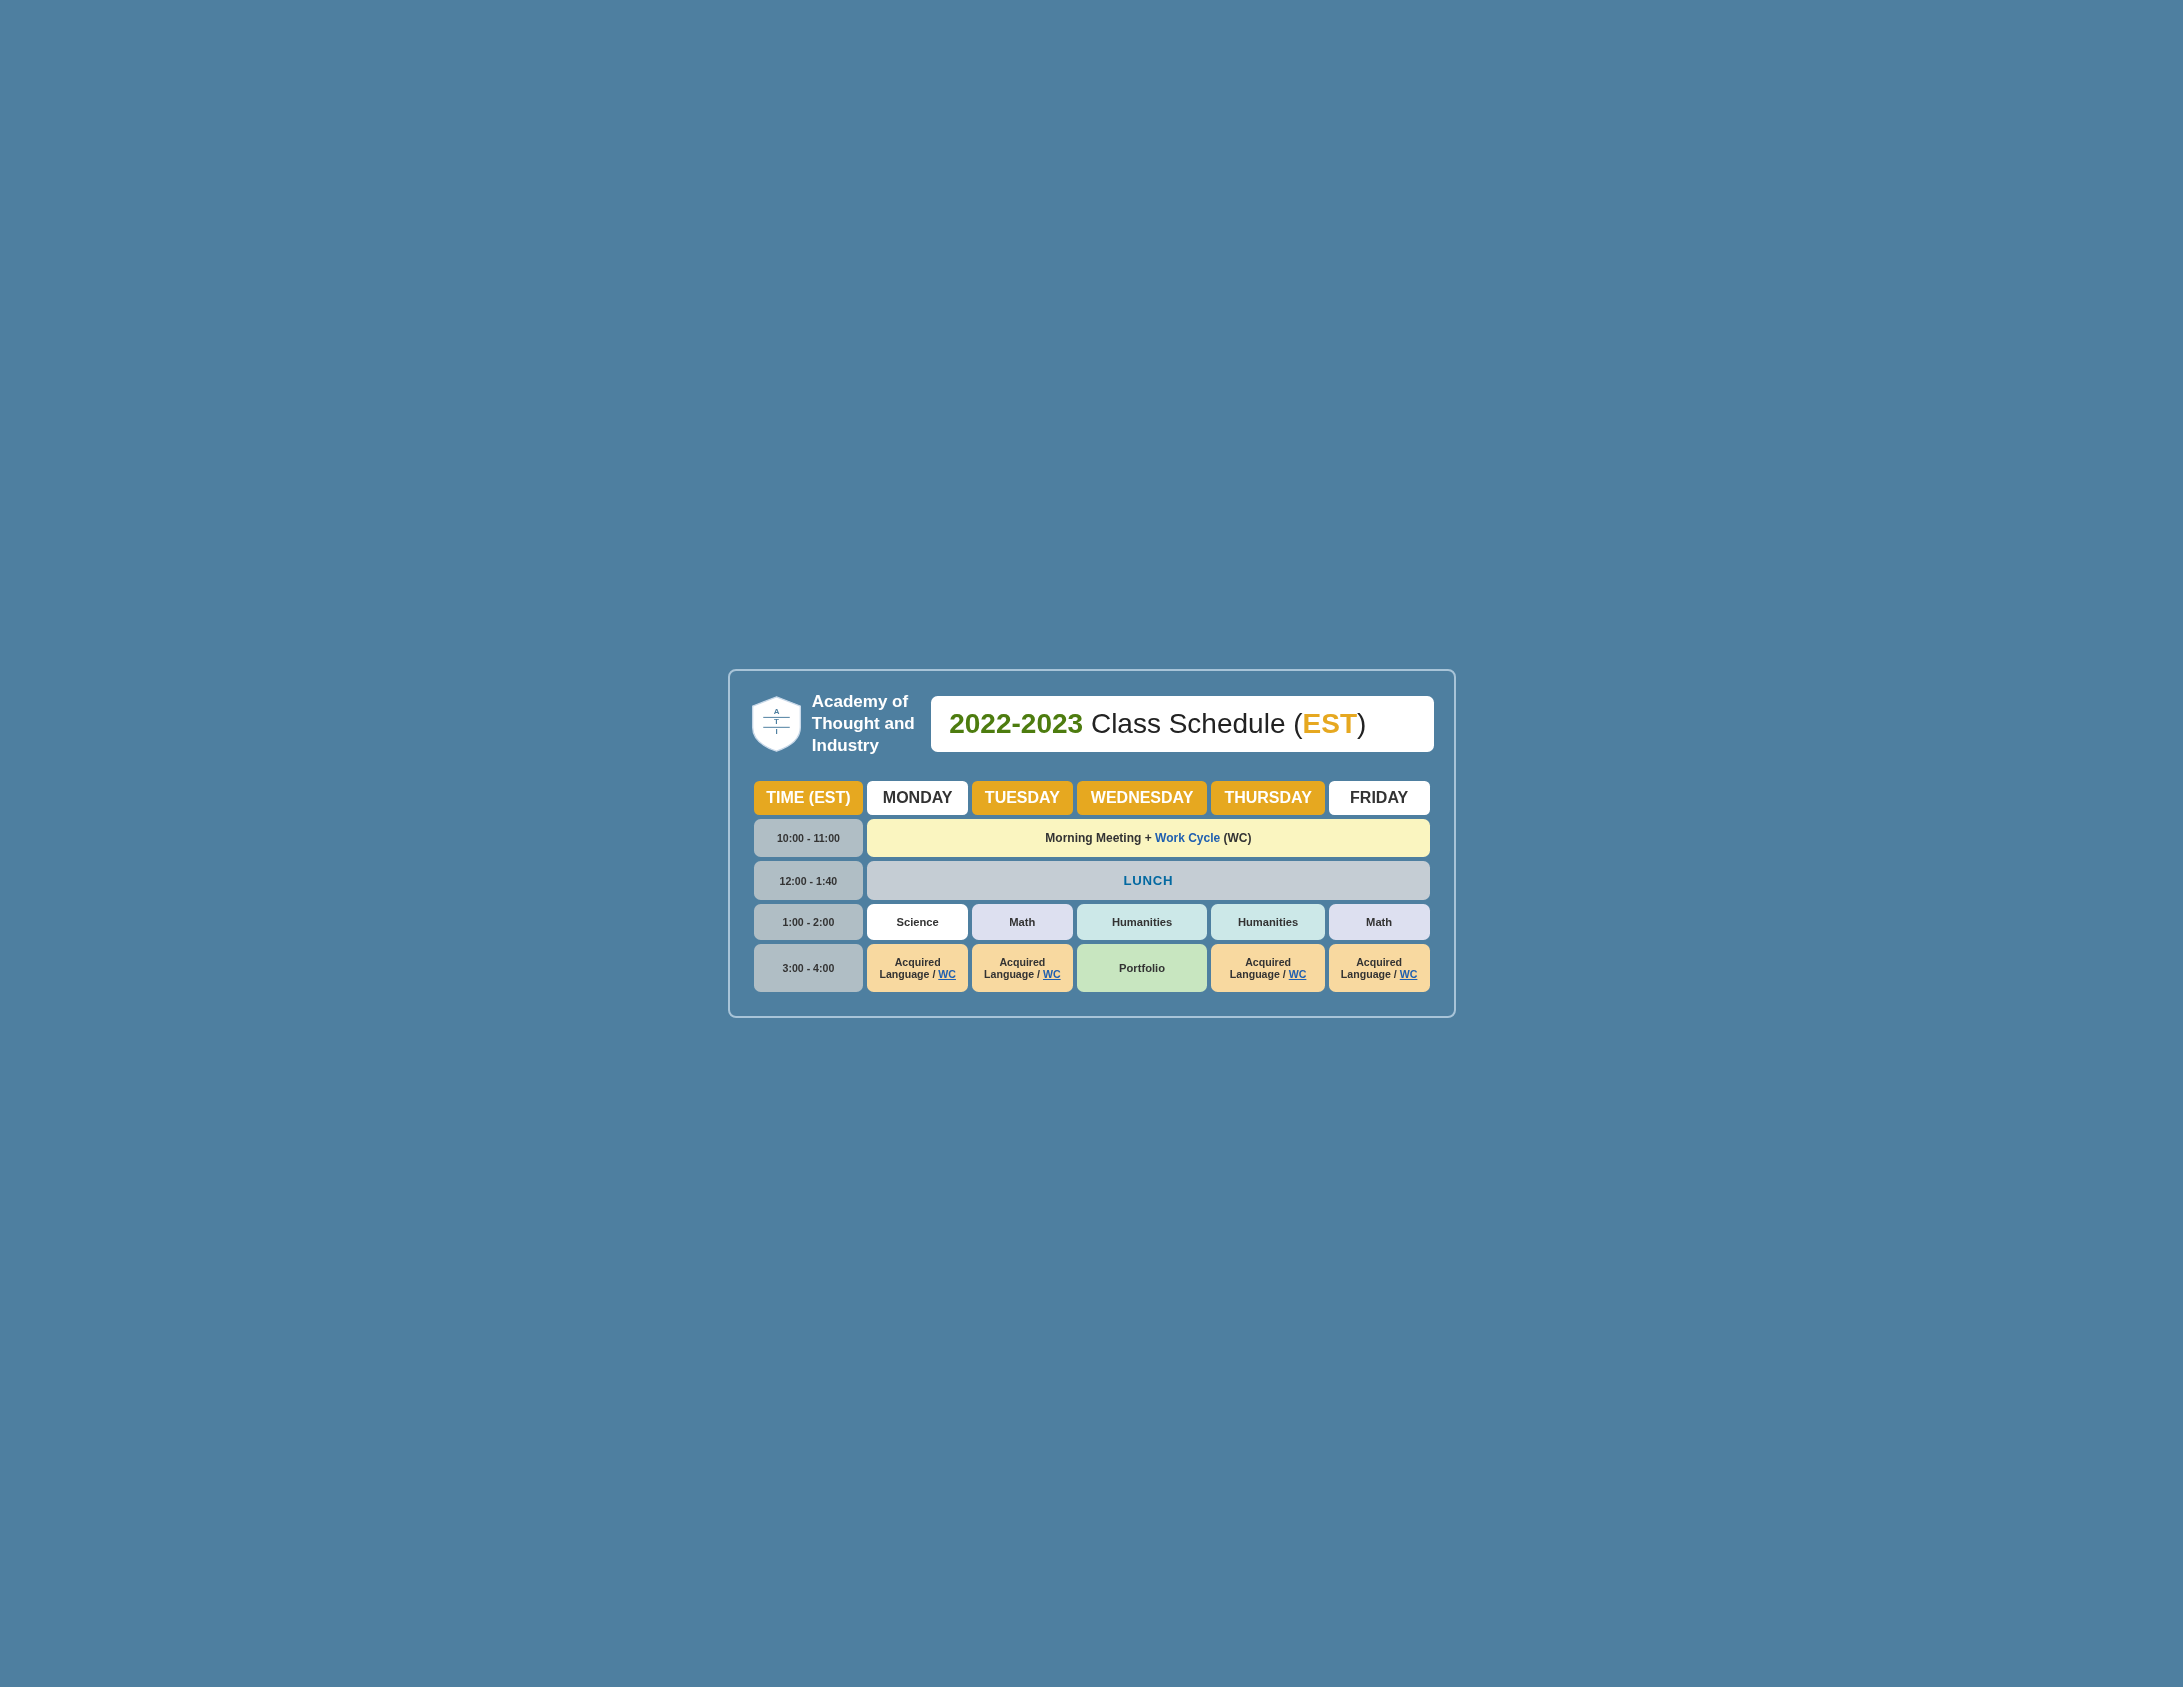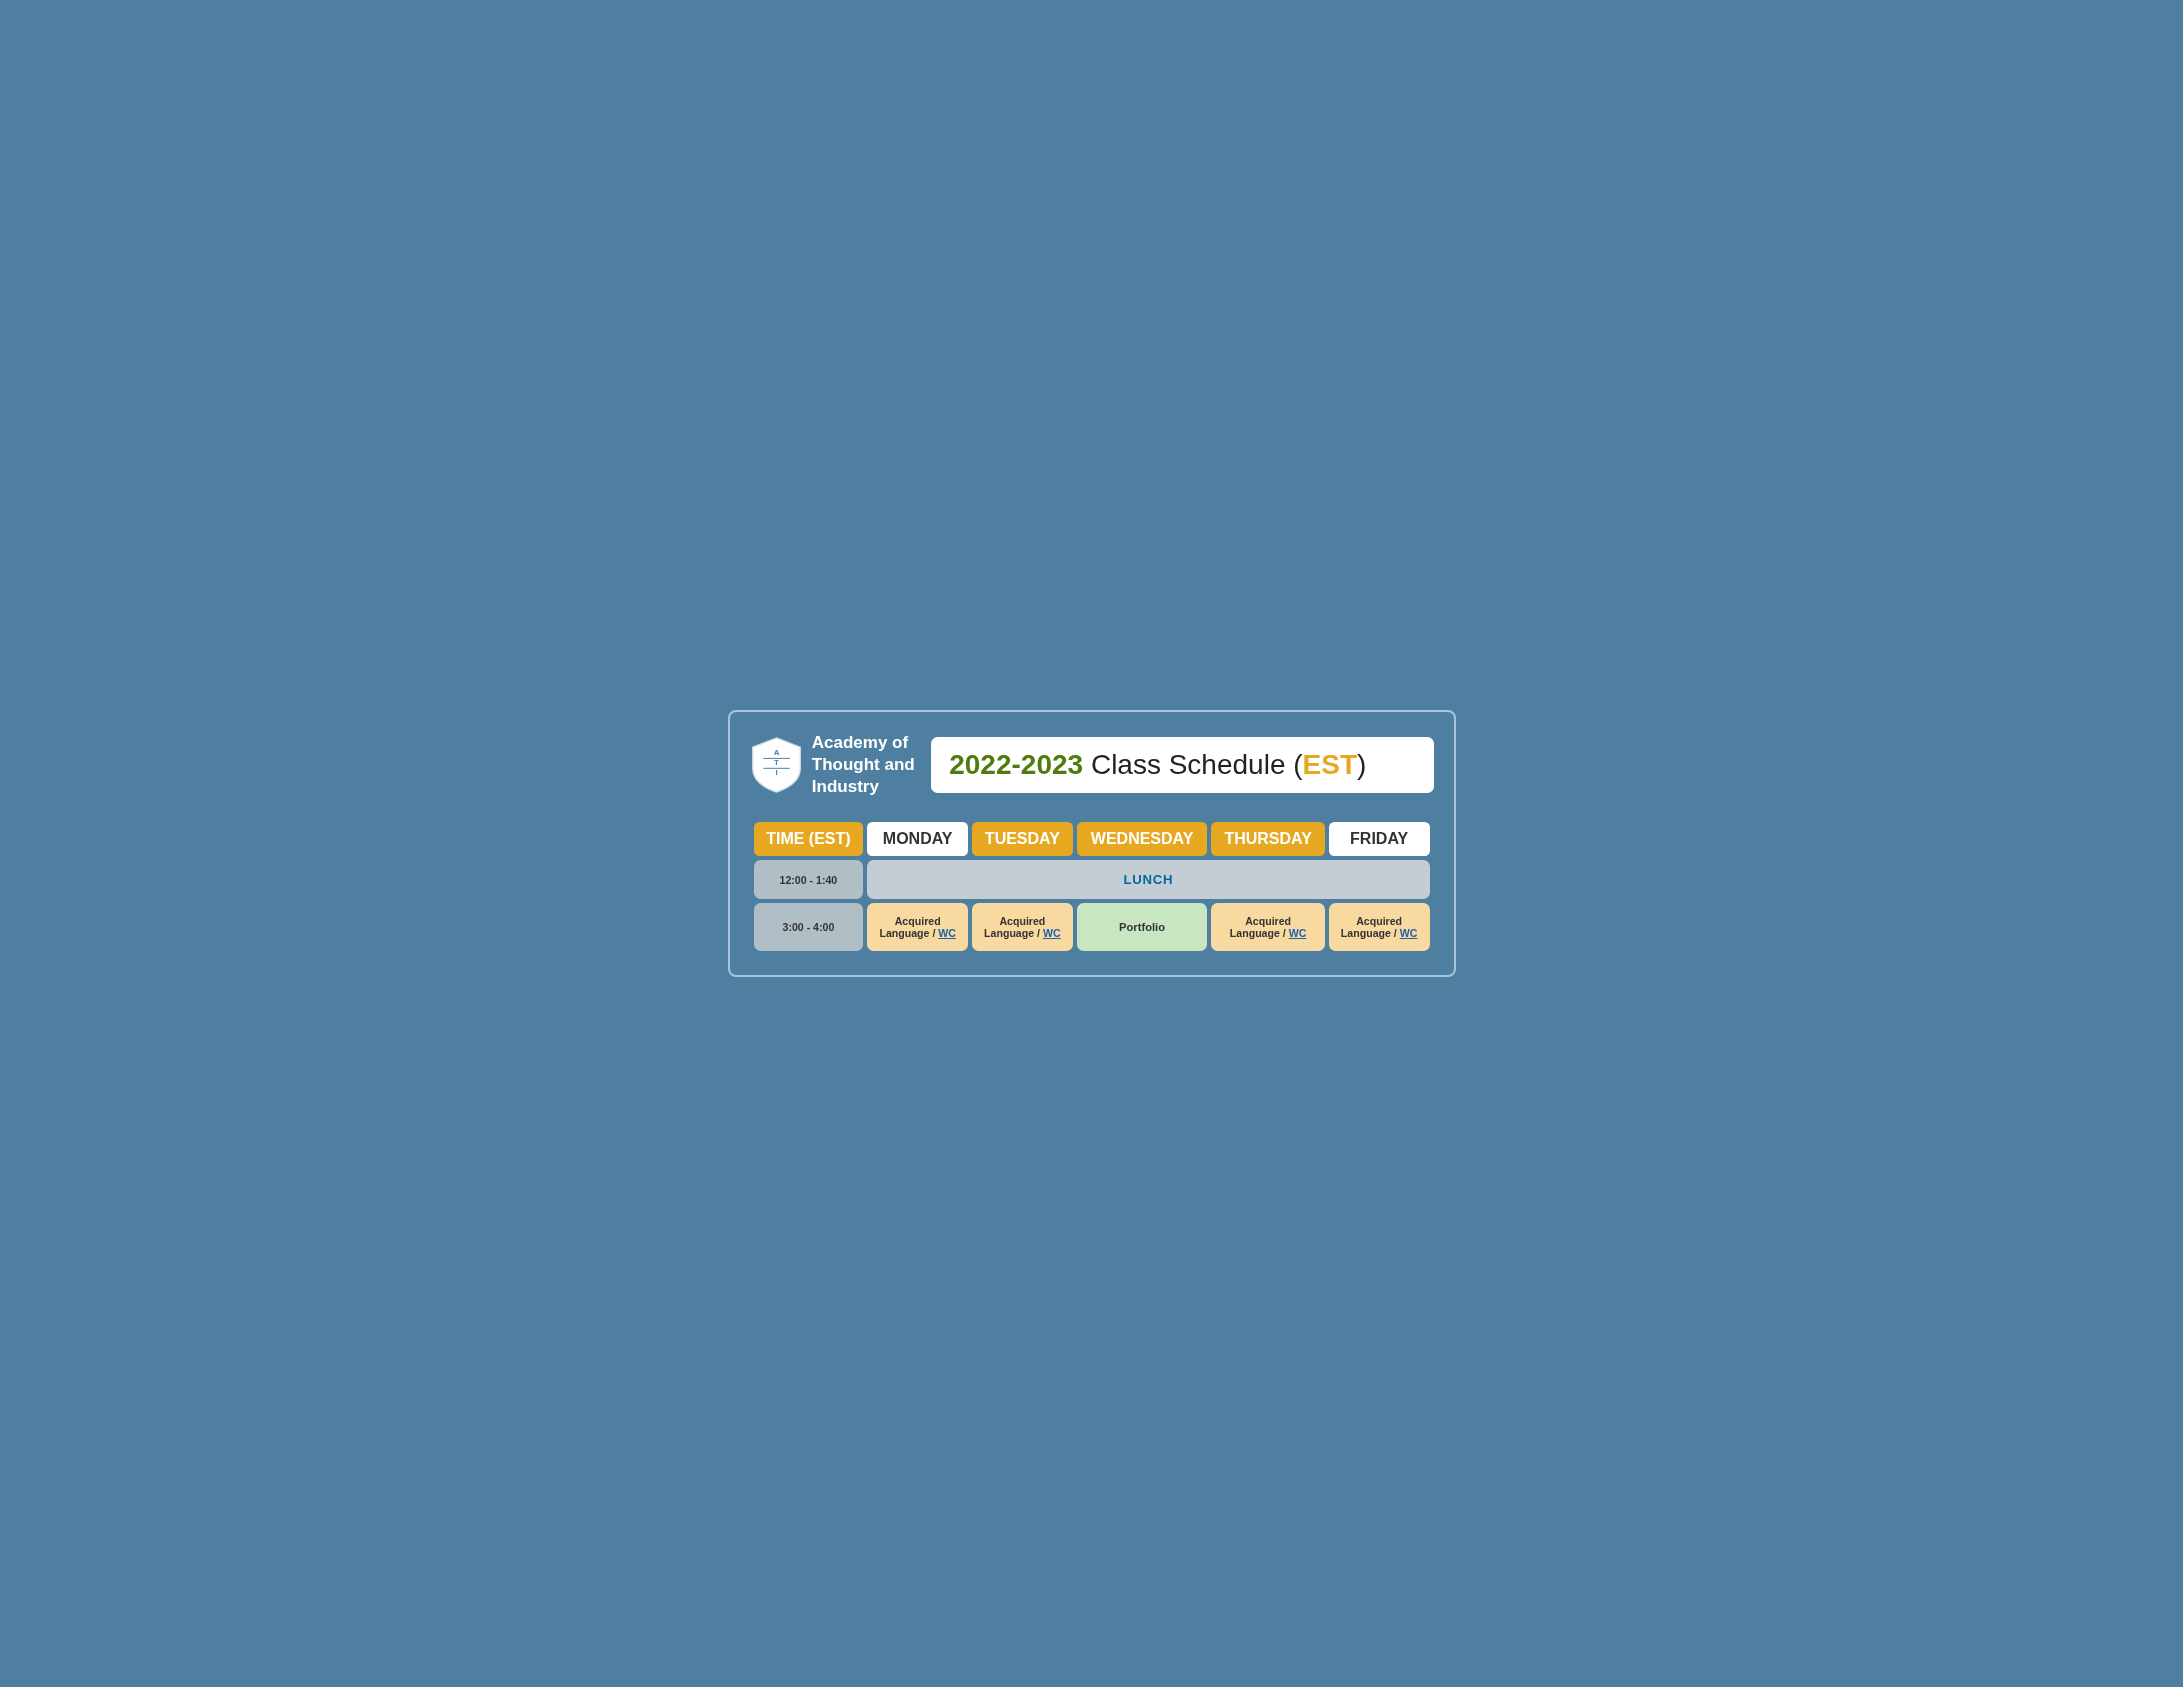--- a/index.html
+++ b/index.html
@@ -243,27 +243,41 @@
         <th class="col-header col-header-time">TIME (EST)</th>
         <th class="col-header col-header-day-white">MONDAY</th>
         <th class="col-header col-header-day-gold">TUESDAY</th>
         <th class="col-header col-header-day-gold">WEDNESDAY</th>
         <th class="col-header col-header-day-gold">THURSDAY</th>
         <th class="col-header col-header-day-white">FRIDAY</th>
       </tr>
     </thead>
     <tbody>
 
+      <tr>
+        <td class="time-cell">10:00 - 11:00</td>
+        <td colspan="5" class="span-cell-yellow">
+          Morning Meeting  +  <span class="wc-blue">Work Cycle</span> <span class="wc-paren">(WC)</span>
+        </td>
+      </tr>
 
 
       <tr>
         <td class="time-cell">12:00 - 1:40</td>
         <td colspan="5" class="span-cell-gray">LUNCH</td>
       </tr>
 
+      <tr>
+        <td class="time-cell">1:00 - 2:00</td>
+        <td class="cell-white">Science</td>
+        <td class="cell-lavender">Math</td>
+        <td class="cell-teal">Humanities</td>
+        <td class="cell-teal">Humanities</td>
+        <td class="cell-lavender">Math</td>
+      </tr>
 
 
       <tr>
         <td class="time-cell">3:00 - 4:00</td>
         <td class="cell-peach">Acquired<br>Language / <span class="link-blue">WC</span></td>
         <td class="cell-peach">Acquired<br>Language / <span class="link-blue">WC</span></td>
         <td class="cell-green">Portfolio</td>
         <td class="cell-peach">Acquired<br>Language / <span class="link-blue">WC</span></td>
         <td class="cell-peach">Acquired<br>Language / <span class="link-blue">WC</span></td>
       </tr>

